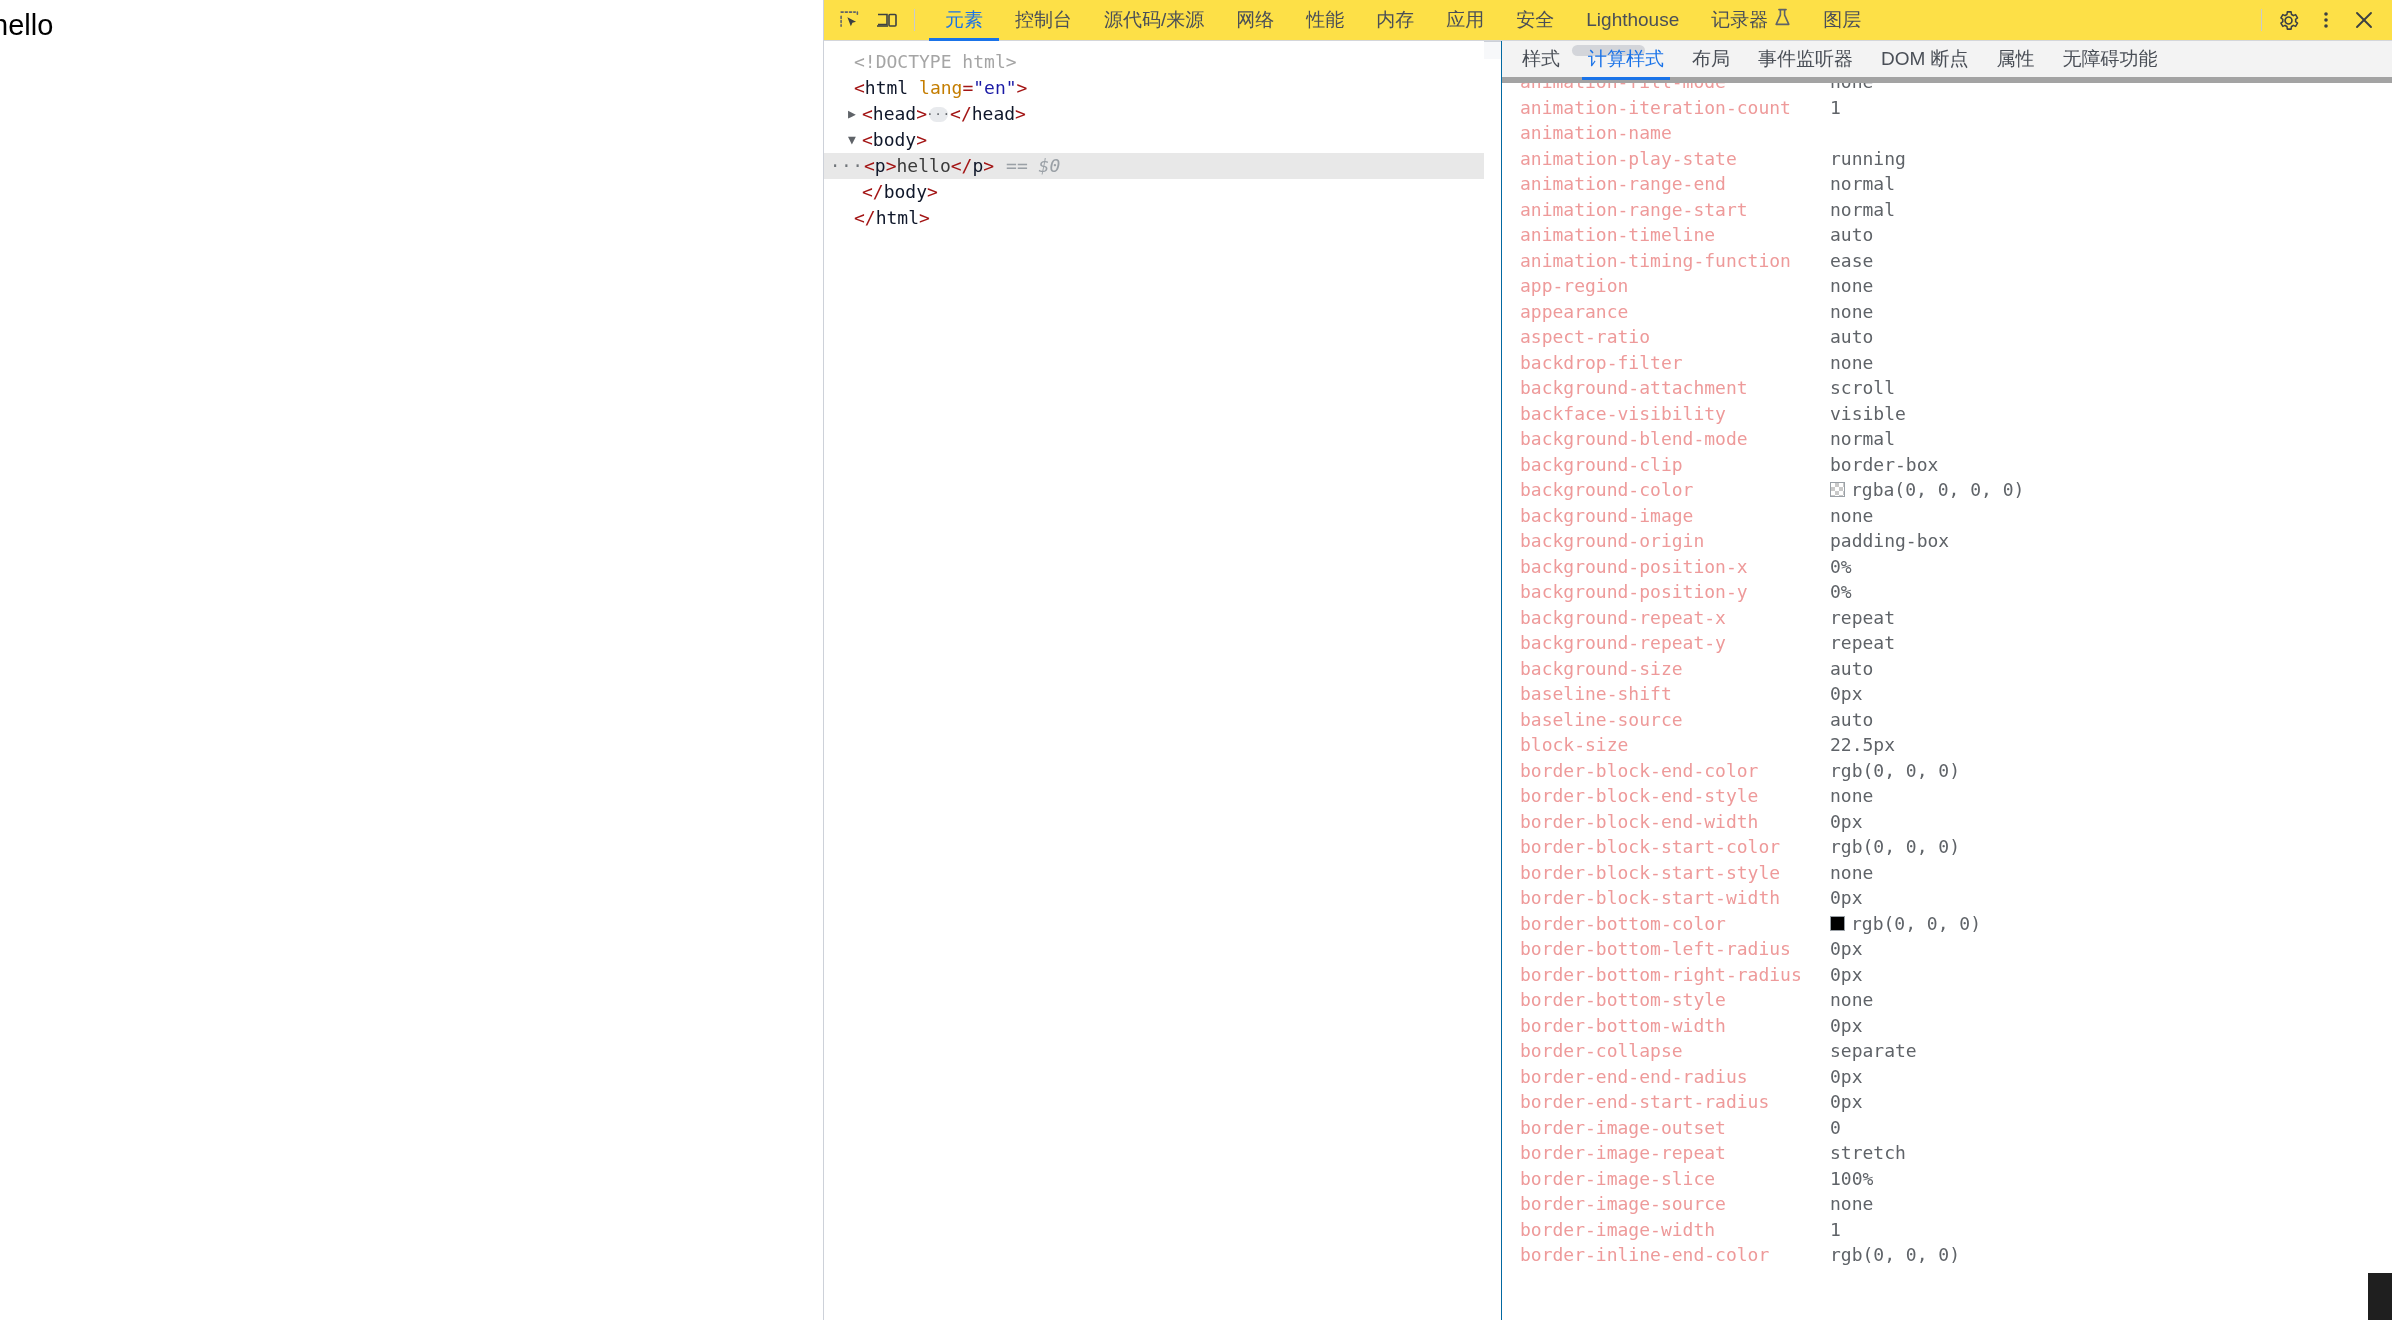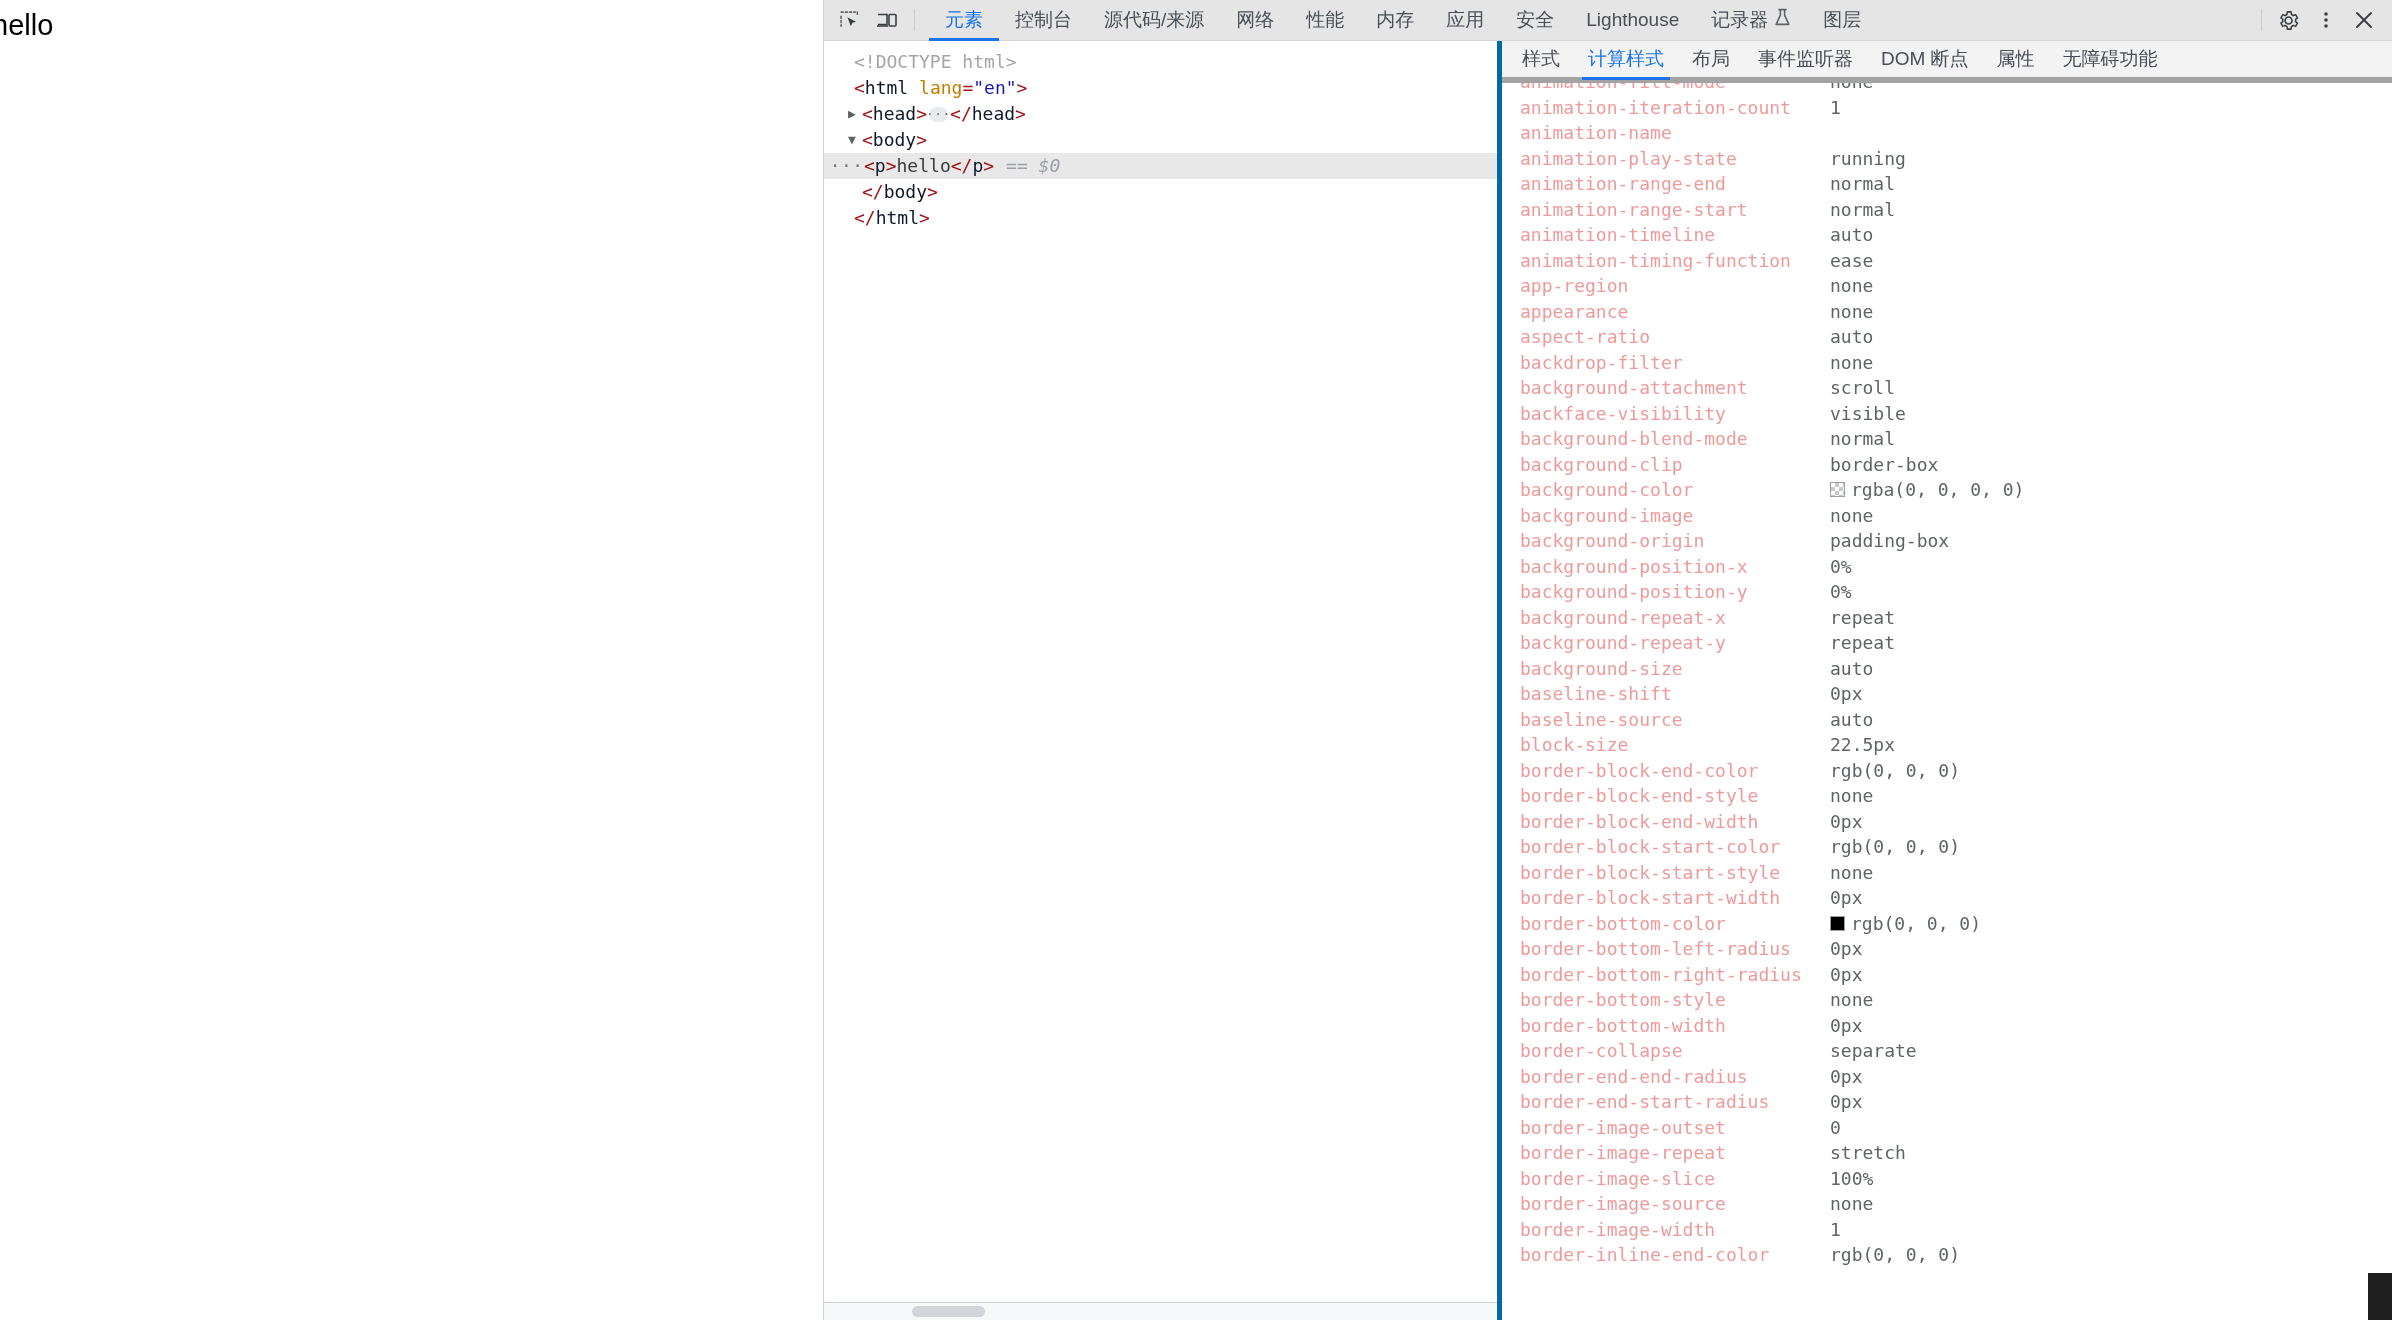--- a/index.html
+++ b/index.html
@@ -57,21 +57,21 @@
     border-left: 1px solid #cdd1d9;
     display: flex;
     flex-direction: column;
     box-sizing: border-box;
   }
 
   
   .dt-tabstrip {
     height: 41px;
     flex: 0 0 41px;
-    background: #e5e5e5;
+    background: #fde047;
     border-bottom: 1px solid #d4d6da;
     display: flex;
     align-items: center;
     padding: 0 0 0 8px;
     box-sizing: border-box;
     position: relative;
   }
   .dt-toolicons {
     display: flex;
     align-items: center;
@@ -149,23 +149,23 @@
     min-height: 0;
     background: #ffffff;
   }
 
   
   .dom-pane {
     position: relative;
     width: 678px;
     flex: 0 0 678px;
     background: #ffffff;
-    border-right: 5px solid #0369a1;
-    display: flex;
-    flex-direction: column;
+    border-right: 1px solid #0369a1;
+    display: flex;
+    flex-direction: row;
     min-height: 0;
     box-sizing: border-box;
     justify-content: space-between;
   }
   .dom-tree {
     flex: 1 1 auto;
     overflow: hidden;
     padding: 8px 0 0 0;
     font-family: "DejaVu Sans Mono", monospace;
     font-size: 18px;

